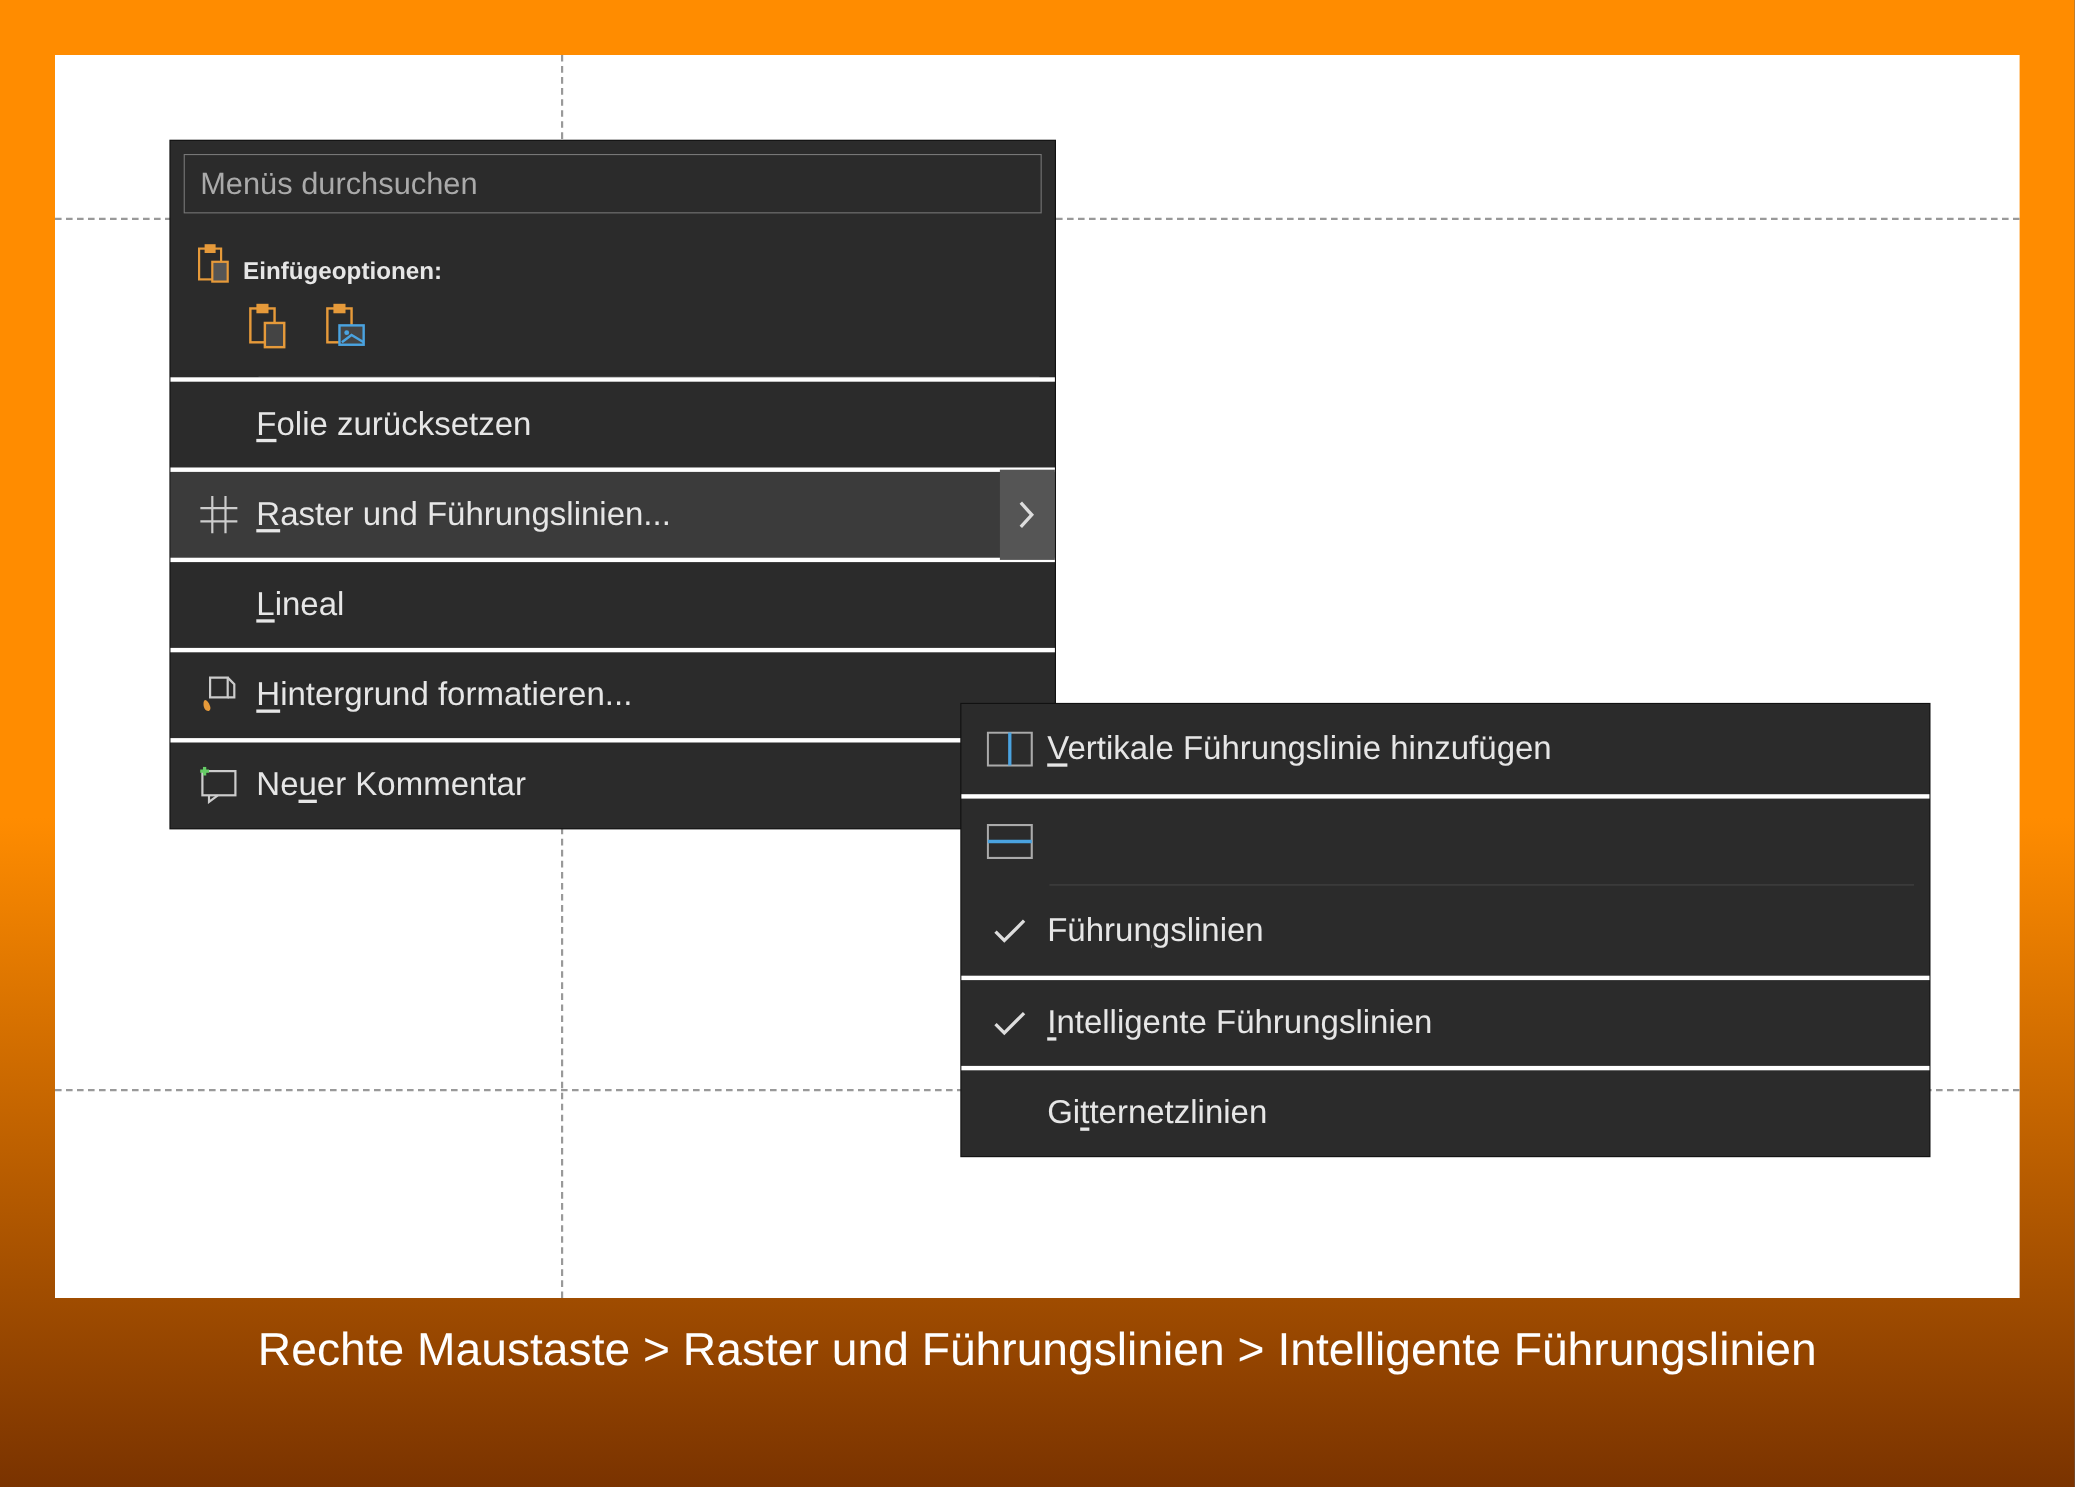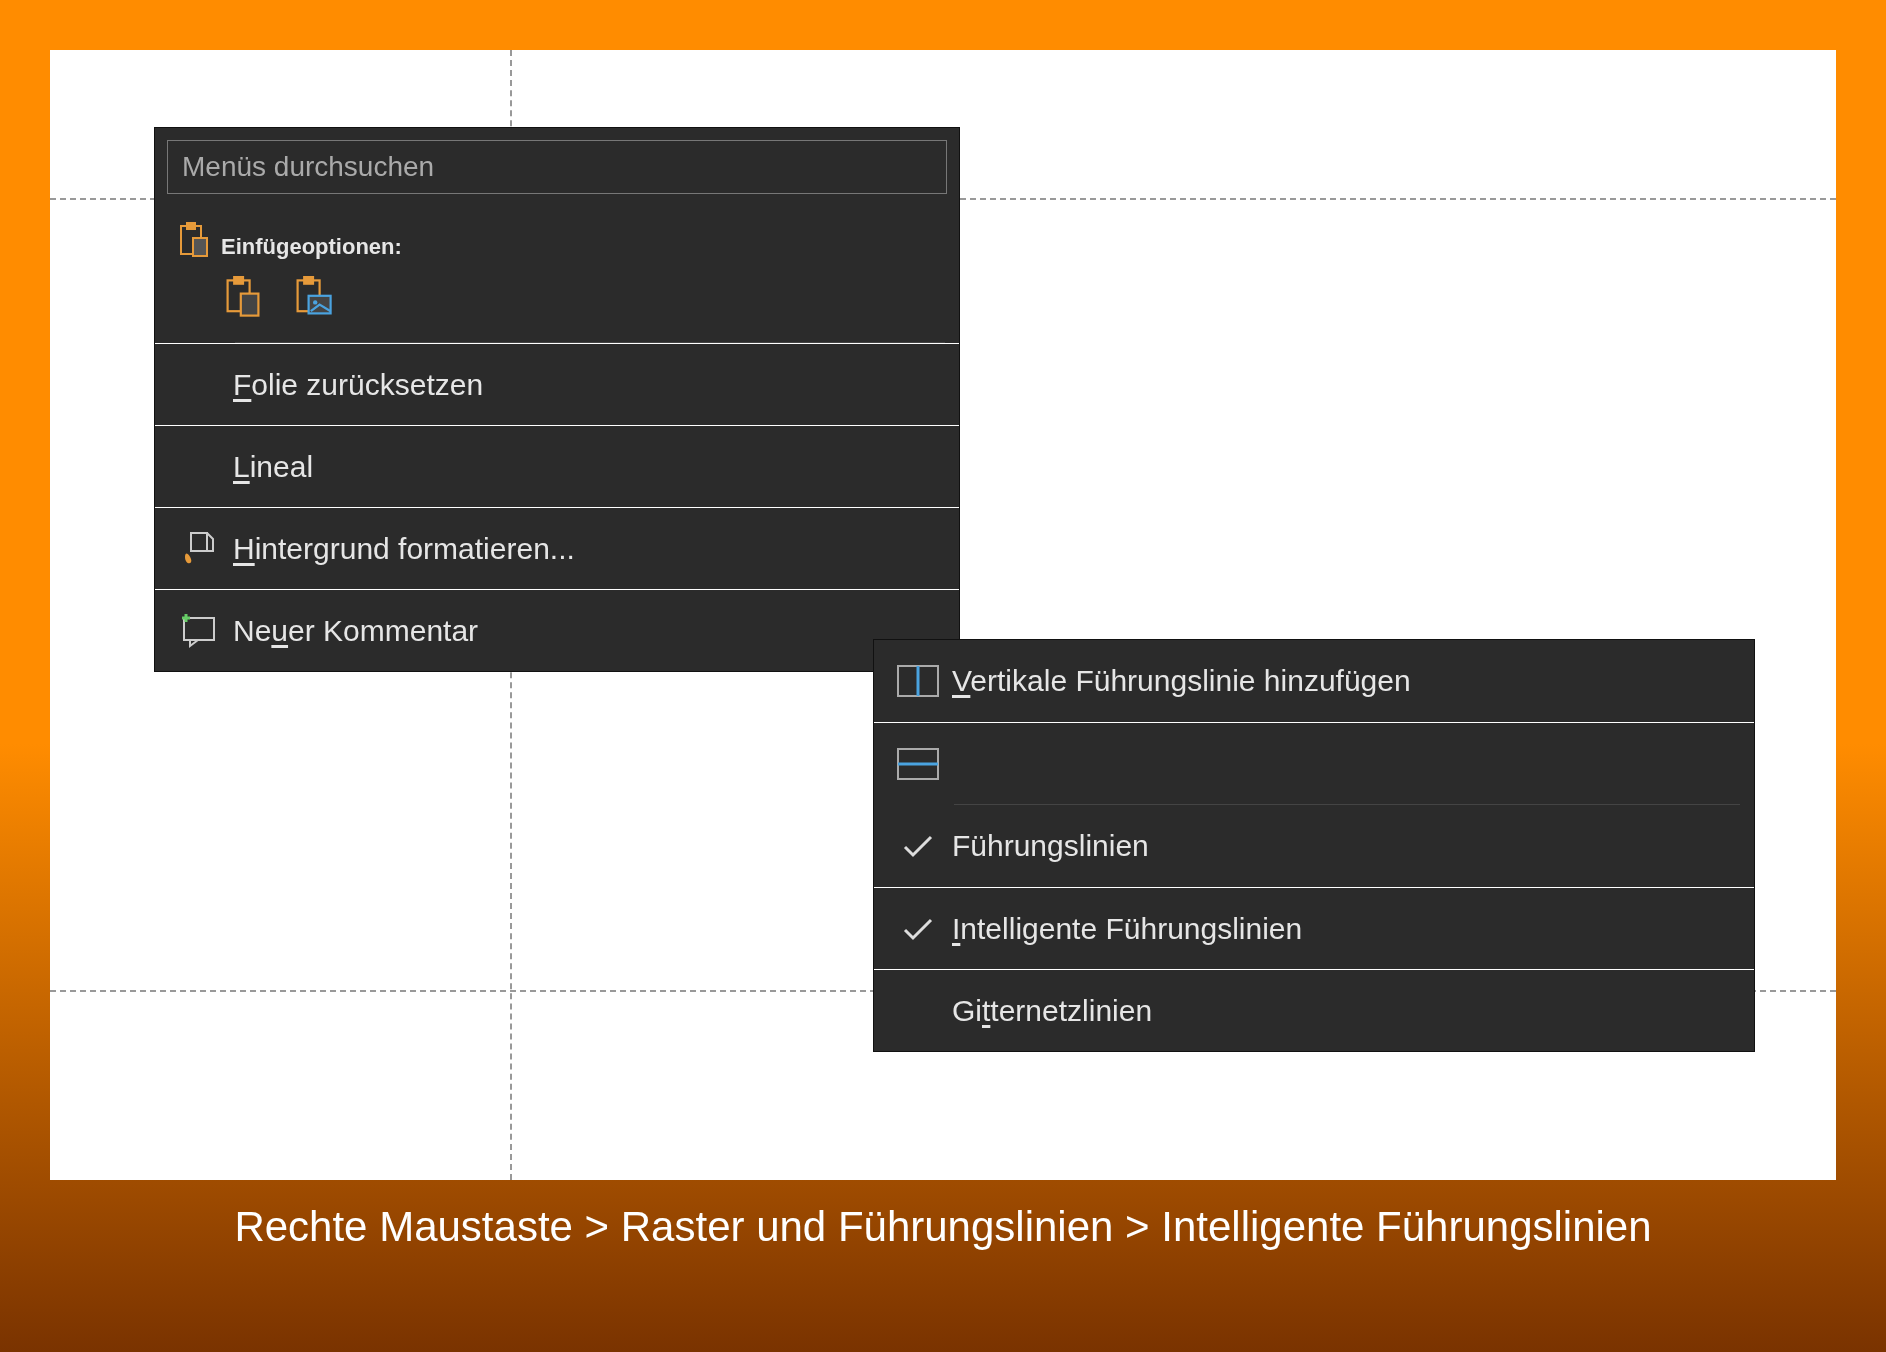--- a/index.html
+++ b/index.html
@@ -62,21 +62,21 @@
     border:1px solid #777;
     padding:10px 14px;
     color:#aaa;
     font-size:28px;
   }
   .row {
     display:flex;
     align-items:center;
     height:82px;
     padding:0 18px;
-    border-top:1px solid #ffffff;
+    border-top:4px solid #ffffff;
   }
   .row.first { border-top:none; }
   .row .icon {
     width:52px;
     flex:0 0 52px;
     display:flex;
     align-items:center;
     justify-content:center;
   }
   .row .label { flex:1; padding-left:8px; }
@@ -148,20 +148,36 @@
     </div>
 
     <div class="divider" style="margin-left:80px;"></div>
 
 
     <div class="row">
       <span class="icon"></span>
       <span class="label"><span class="u">F</span><span>olie zurücksetzen</span></span>
     </div>
 
+    <div class="row highlight">
+      <span class="icon">
+        <svg width="34" height="34" viewBox="0 0 34 34">
+          <line x1="11" y1="0" x2="11" y2="34" stroke="#ccc" stroke-width="2"></line>
+          <line x1="23" y1="0" x2="23" y2="34" stroke="#ccc" stroke-width="2"></line>
+          <line x1="0" y1="11" x2="34" y2="11" stroke="#ccc" stroke-width="2"></line>
+          <line x1="0" y1="23" x2="34" y2="23" stroke="#ccc" stroke-width="2"></line>
+        </svg>
+      </span>
+      <span class="label"><span class="u">R</span>aster und Führungslinien...</span>
+      <span class="chev-box">
+        <svg width="16" height="26">
+            <polyline points="2,2 12,13 2,24" fill="none" stroke="#ddd" stroke-width="3"></polyline>
+          </svg>
+      </span>
+    </div>
 
     <div class="row">
       <span class="icon"></span>
       <span class="label"><span class="u">L</span>ineal</span>
     </div>
 
     <div class="row">
       <span class="icon">
         <svg width="36" height="36" viewBox="0 0 36 36">
           <path d="M10 2 L26 2 L26 20 L10 20 Z" fill="none" stroke="#ccc" stroke-width="2"></path>

